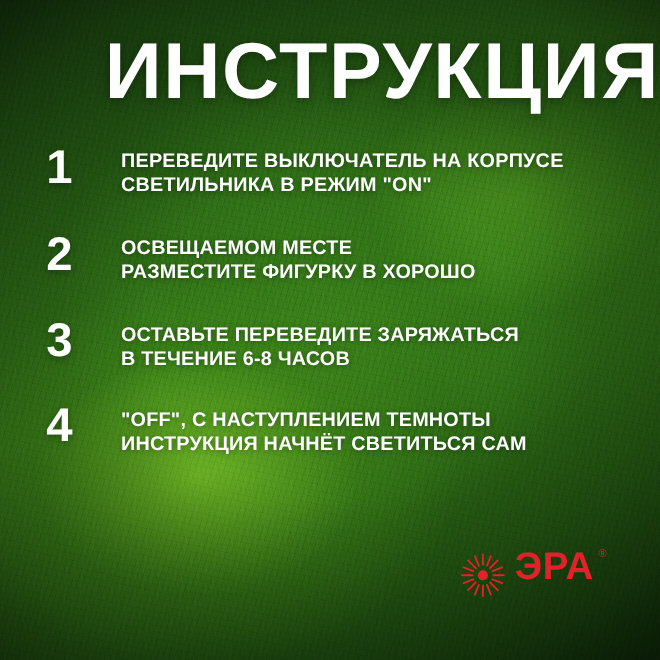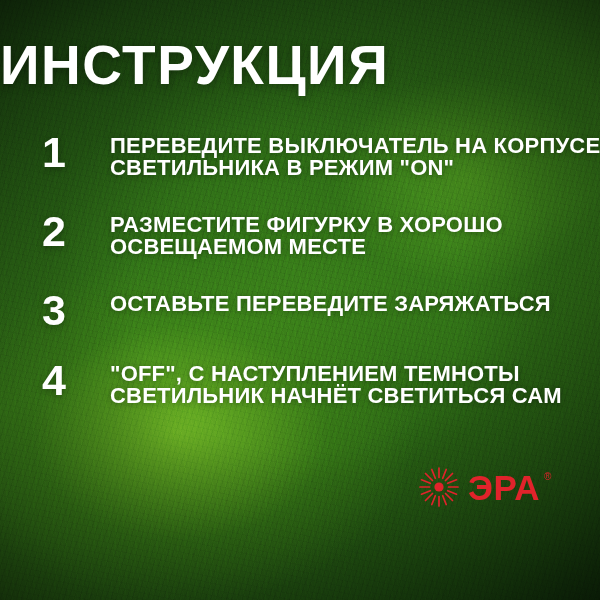--- a/index.html
+++ b/index.html
@@ -46,23 +46,23 @@
     position: relative;
     z-index: 3;
     width: 600px;
     height: 600px;
   }
   .title {
     position: absolute;
     top: 34px;
     left: 0;
     width: 600px;
-    text-align: left;
+    text-align: right;
     color: #ffffff;
-    font-size: 55px;
+    font-size: 72px;
     line-height: 62px;
     font-weight: bold;
     letter-spacing: 1.5px;
     text-shadow: 0 2px 10px rgba(0,0,0,0.35);
     white-space: nowrap;
   }
   .steps {
     position: absolute;
     top: 132px;
     left: 38px;
@@ -80,42 +80,41 @@
     font-size: 43px;
     line-height: 40px;
     font-weight: bold;
     text-align: left;
     padding-left: 4px;
     box-sizing: border-box;
     text-shadow: 0 2px 7px rgba(0,0,0,0.3);
   }
   .step-text {
     color: #ffffff;
-    font-size: 22px;
+    font-size: 18px;
     line-height: 22px;
     font-weight: bold;
     letter-spacing: 0.2px;
     text-shadow: 0 1px 6px rgba(0,0,0,0.35);
     padding-top: 3px;
   }
   .step-text div { white-space: nowrap; }
 
   
   .step-1 { margin-bottom: 32px; }
   .step-2 { margin-bottom: 32px; }
   .step-3 { margin-bottom: 30px; }
 
   .logo {
     position: absolute;
     left: 413px;
-    top: 459px;
+    top: 497px;
     width: 130px;
     height: 56px;
     display: flex;
-    align-items: center;
   }
   .logo-mark {
     width: 52px;
     height: 52px;
     position: relative;
     flex: 0 0 52px;
   }
   .logo-text {
     color: #e0232b;
     font-size: 35px;
@@ -152,37 +151,38 @@
         <div class="step-num">1</div>
         <div class="step-text">
           <div>ПЕРЕВЕДИТЕ ВЫКЛЮЧАТЕЛЬ НА КОРПУСЕ</div>
           <div>СВЕТИЛЬНИКА В РЕЖИМ "ON"</div>
         </div>
       </div>
 
       <div class="step step-2">
         <div class="step-num">2</div>
         <div class="step-text">
+          <div>ОСВЕЩАЕМОМ МЕСТЕ</div>
           <div>РАЗМЕСТИТЕ ФИГУРКУ В ХОРОШО</div>
-          <div>ОСВЕЩАЕМОМ МЕСТЕ</div>
         </div>
       </div>
 
       <div class="step step-3">
         <div class="step-num">3</div>
         <div class="step-text">
           <div>ОСТАВЬТЕ ПЕРЕВЕДИТЕ ЗАРЯЖАТЬСЯ</div>
+          <div>В ТЕЧЕНИЕ 6-8 ЧАСОВ</div>
         </div>
       </div>
 
       <div class="step step-4">
         <div class="step-num">4</div>
         <div class="step-text">
           <div>"OFF", С НАСТУПЛЕНИЕМ ТЕМНОТЫ</div>
-          <div>СВЕТИЛЬНИК НАЧНЁТ СВЕТИТЬСЯ САМ</div>
+          <div>ИНСТРУКЦИЯ НАЧНЁТ СВЕТИТЬСЯ САМ</div>
         </div>
       </div>
 
     </div>
 
     <div class="logo">
       <div class="logo-mark">
         <svg width="52" height="52" viewBox="0 0 52 52" aria-hidden="true">
           <g fill="#e0232b">
             <circle cx="26" cy="26" r="4.6"></circle>

